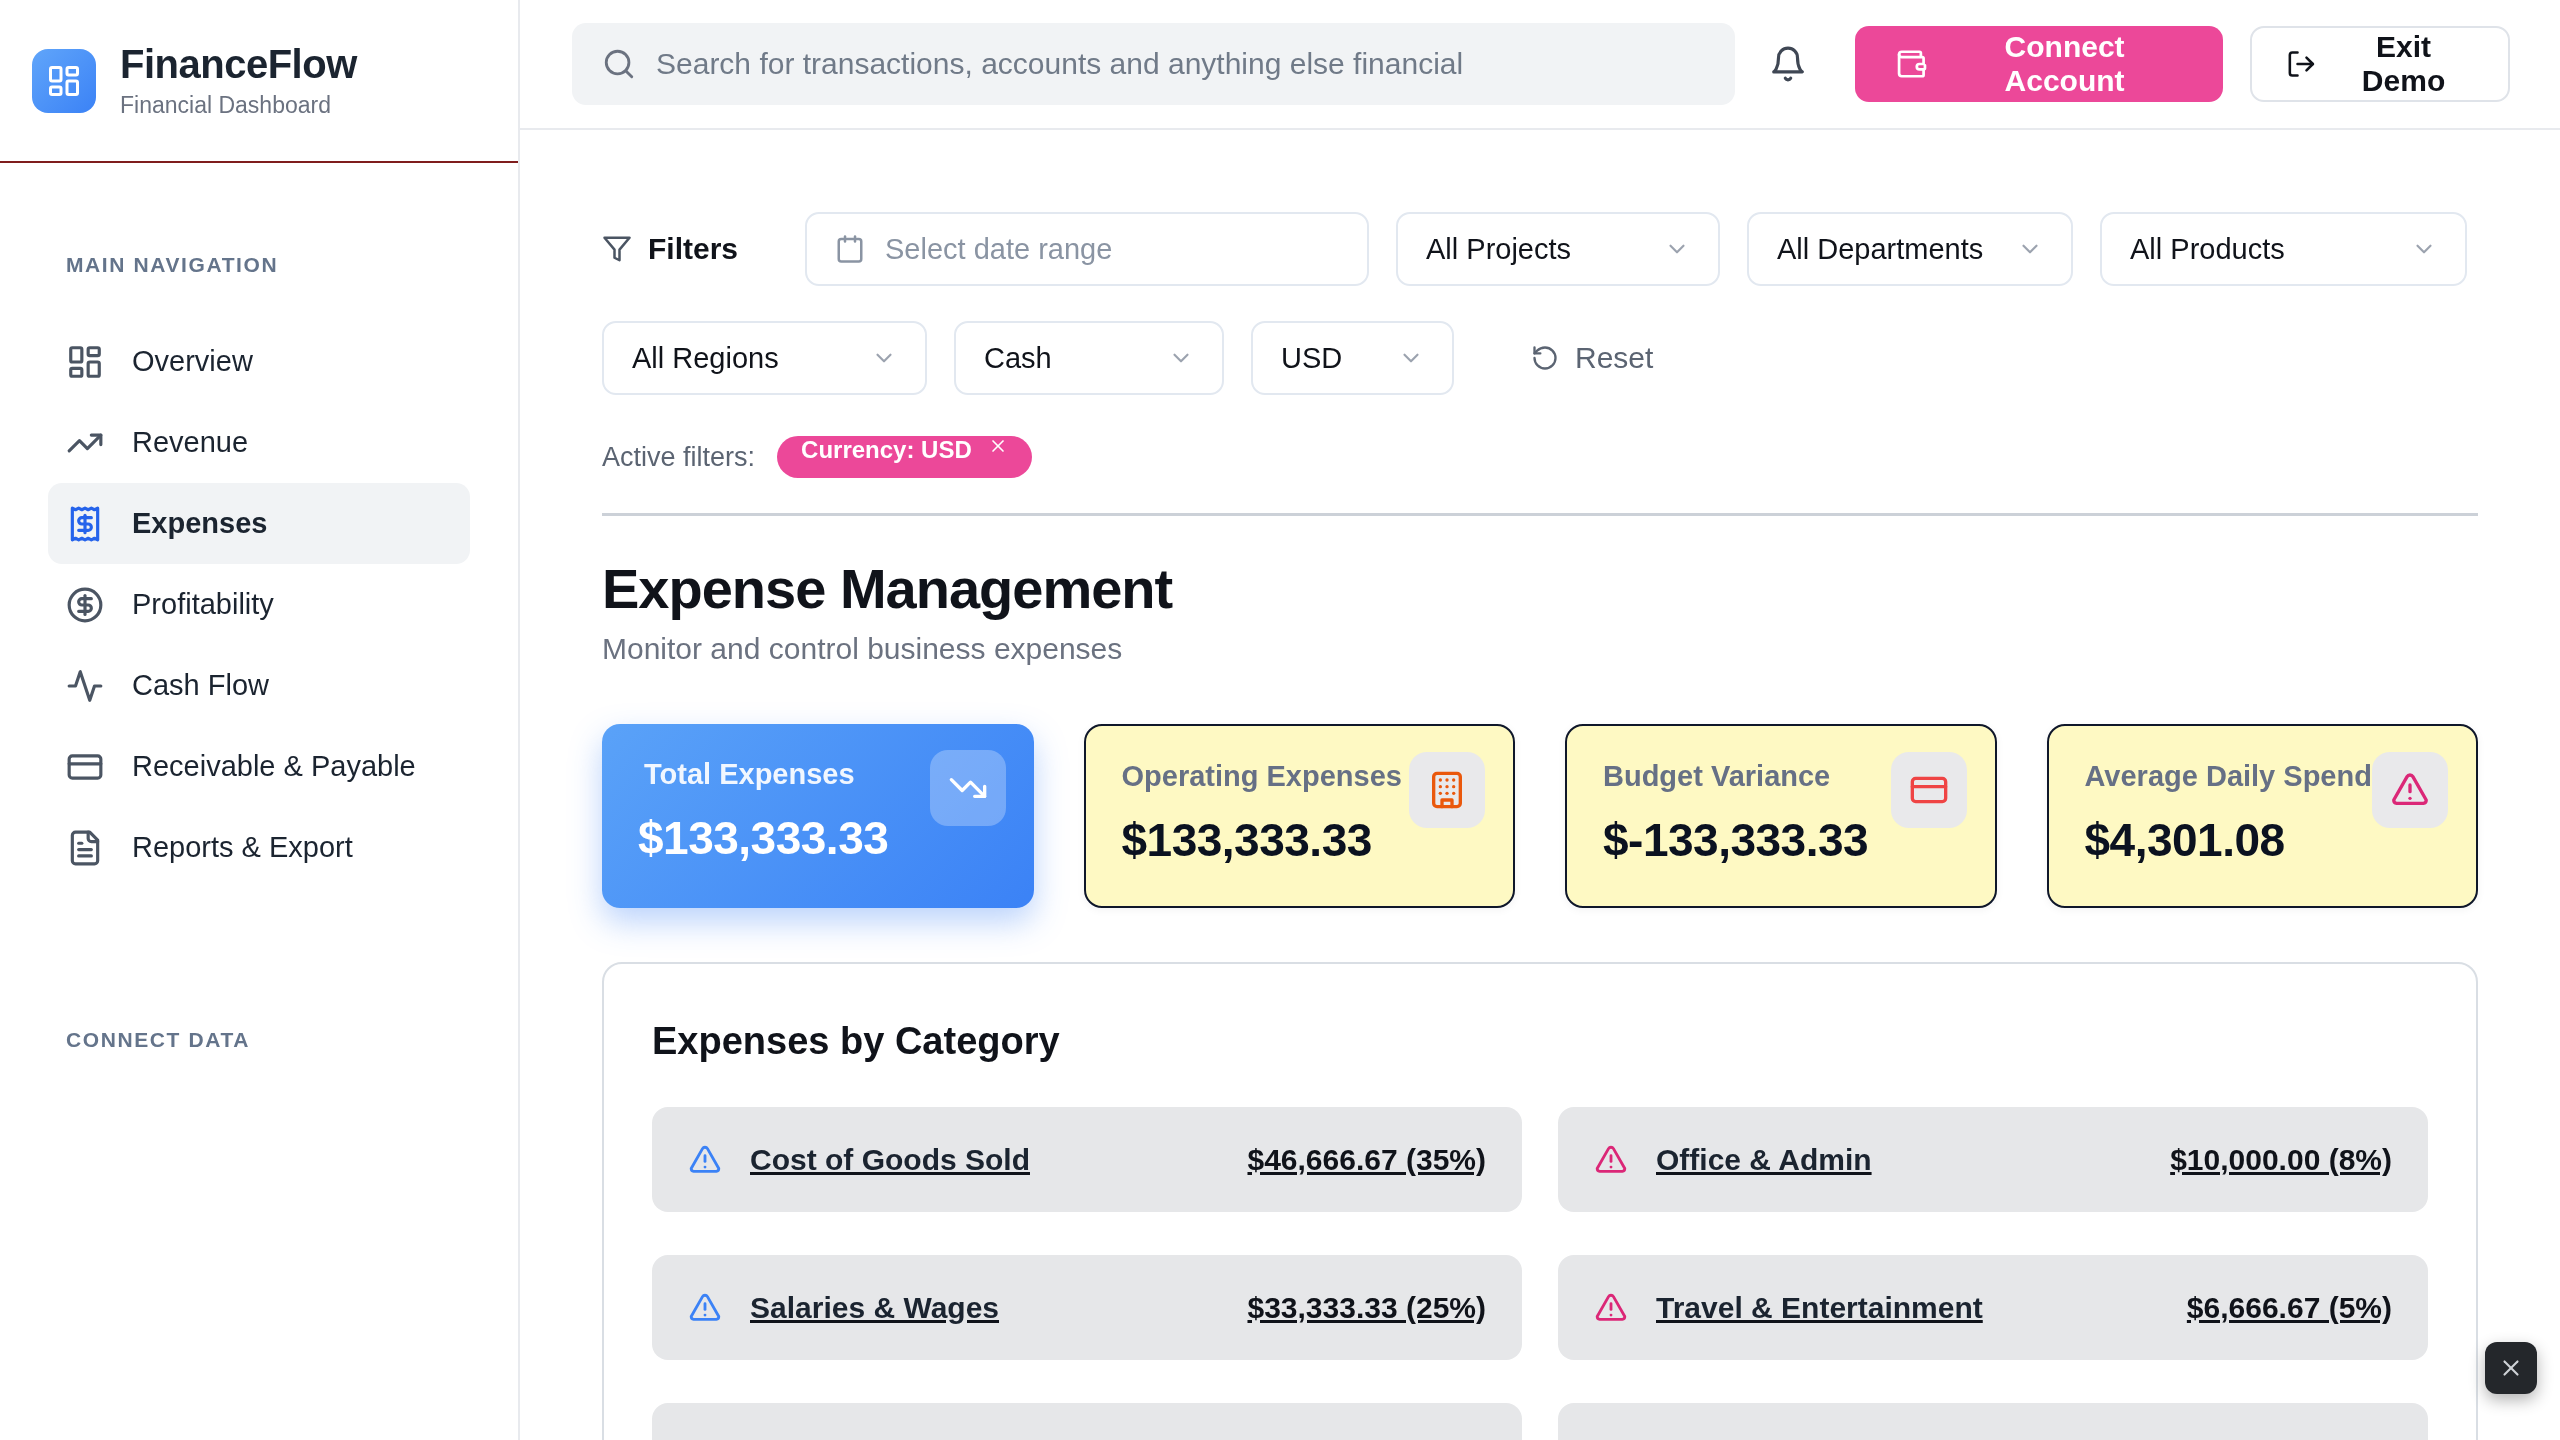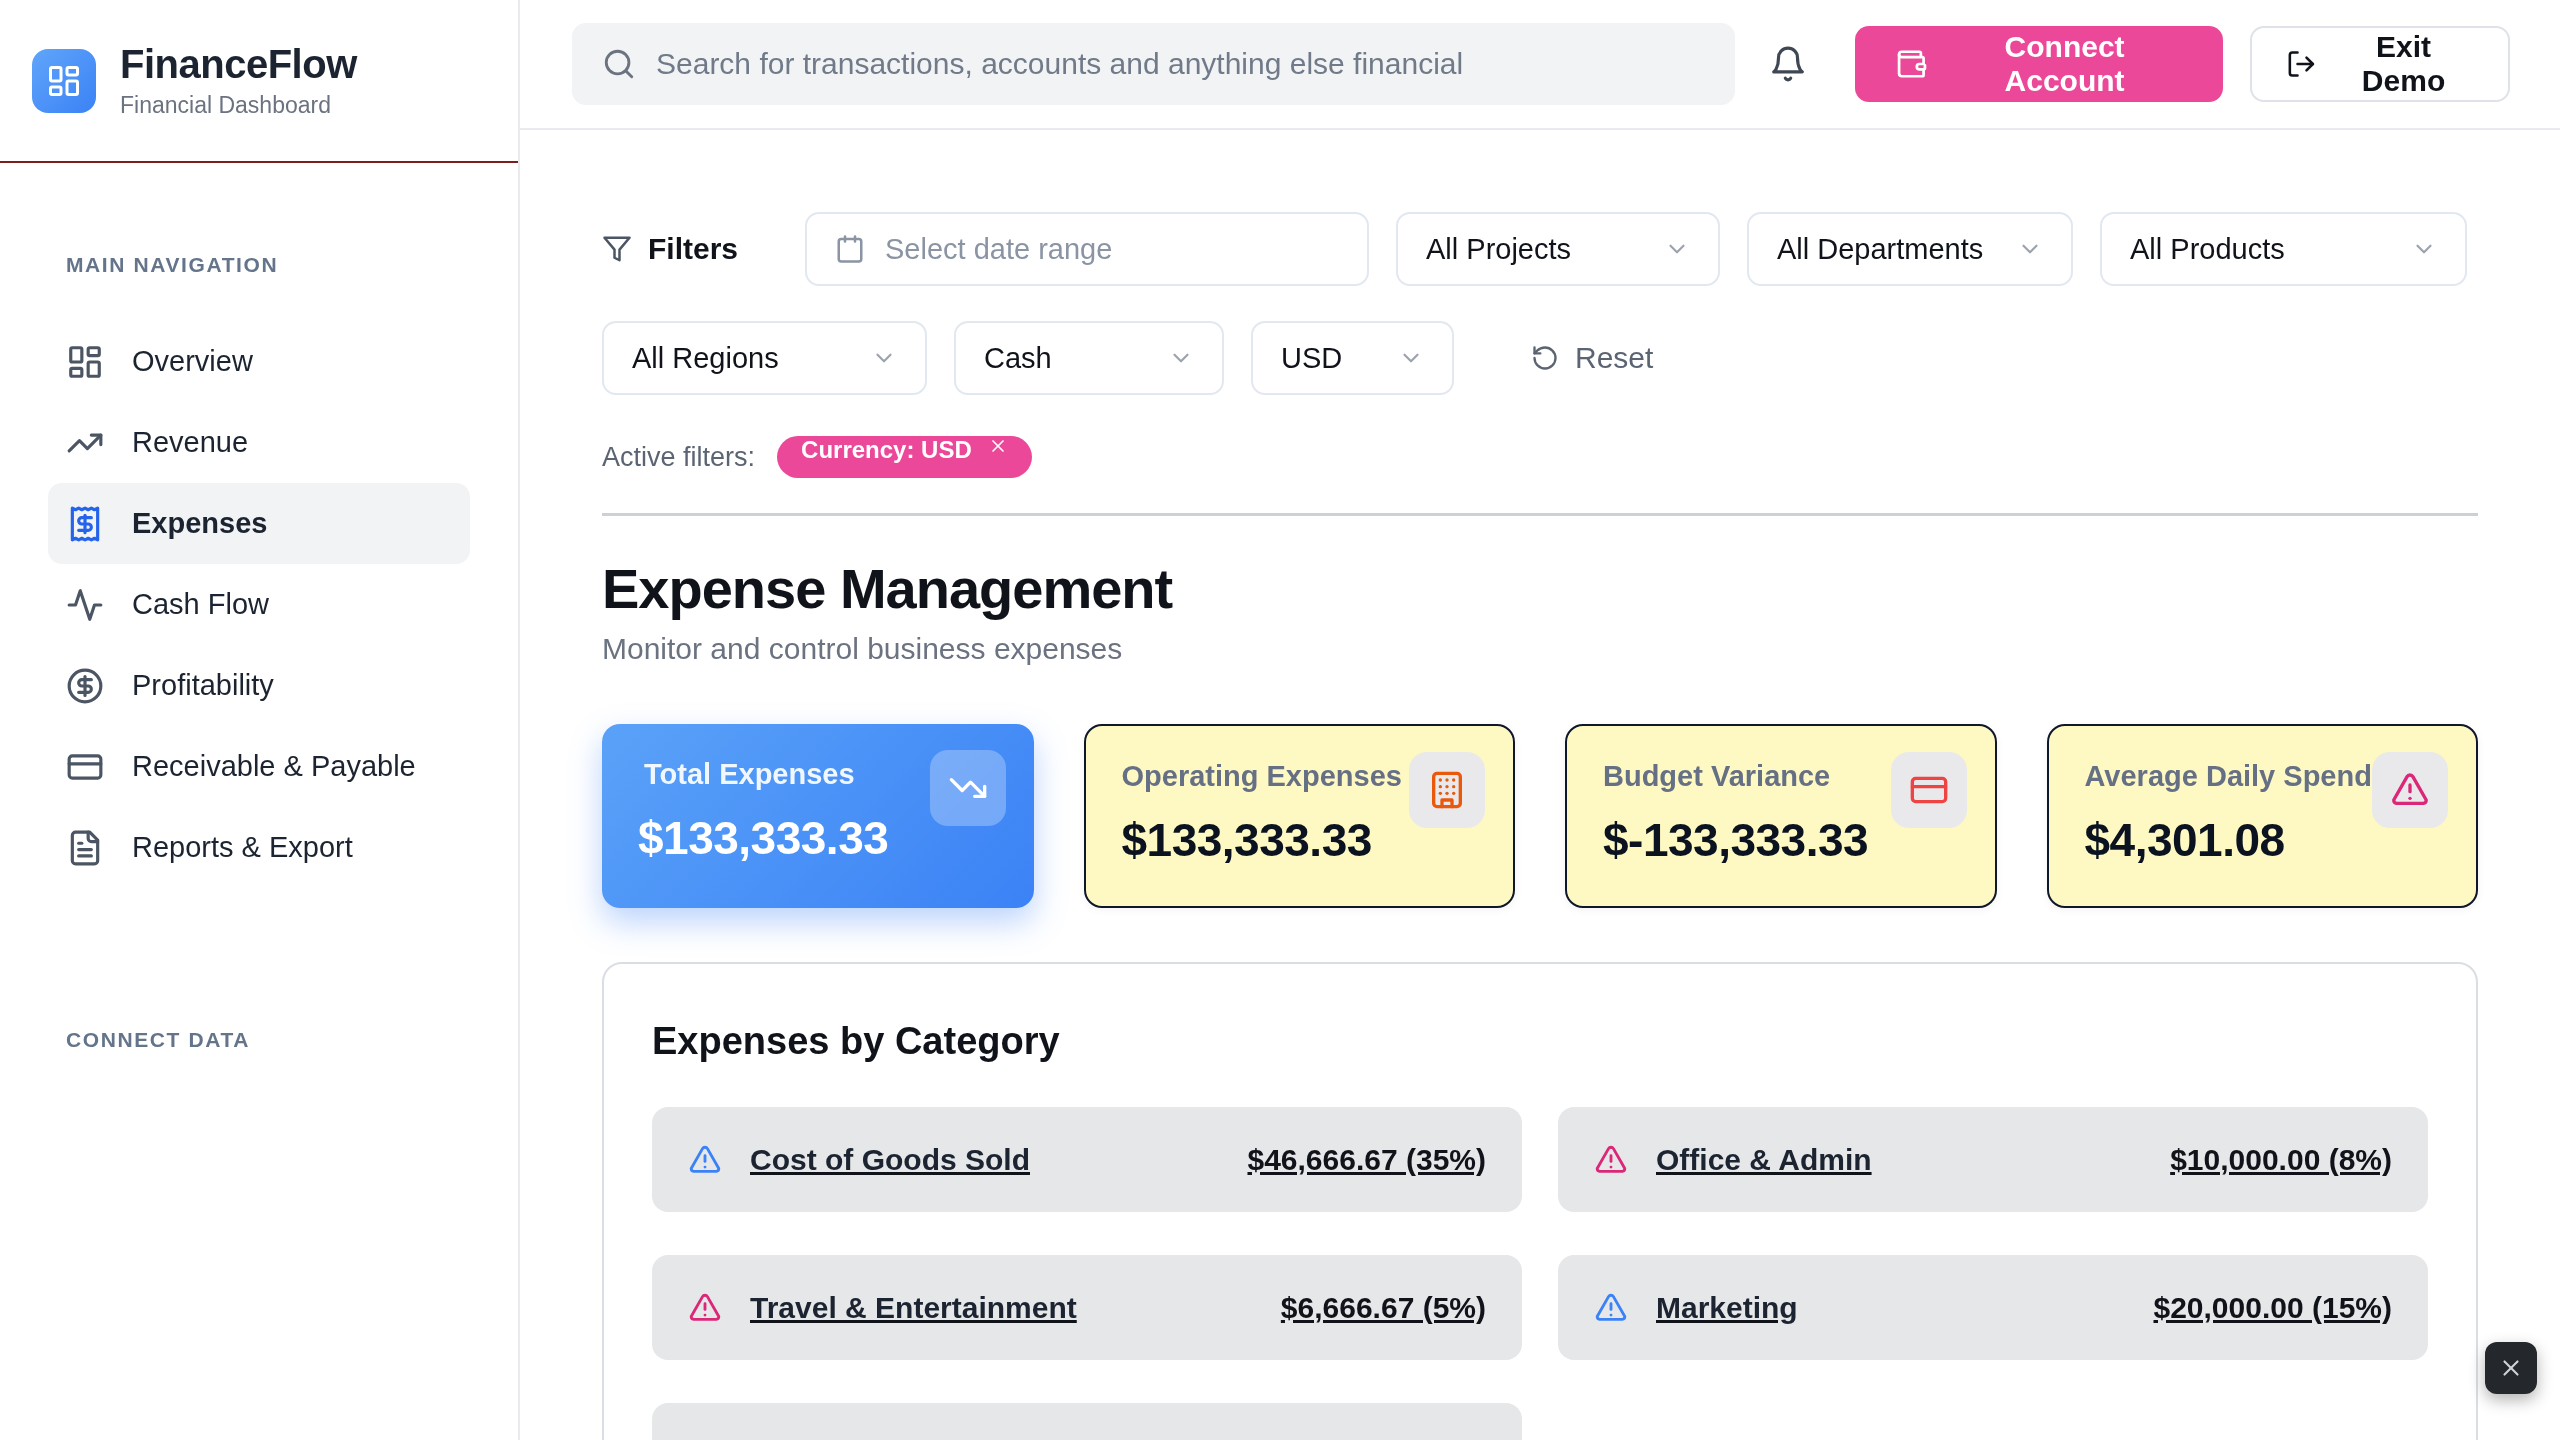--- a/index.html
+++ b/index.html
@@ -176,31 +176,31 @@
         <li class="nav-item active">
           <svg viewBox="0 0 24 24">
               <path d="M4 2v20l2-1 2 1 2-1 2 1 2-1 2 1 2-1 2 1V2l-2 1-2-1-2 1-2-1-2 1-2-1-2 1Z"></path>
               <path d="M16 8h-6a2 2 0 1 0 0 4h4a2 2 0 1 1 0 4H8"></path>
               <path d="M12 17.5v-11"></path>
             </svg>
           <span>Expenses</span>
         </li>
         <li class="nav-item">
           <svg viewBox="0 0 24 24">
-              <path d="M22 12h-4l-3 9L9 3l-3 9H2"></path>
-            </svg>
-          <span>Cash Flow</span>
-        </li>
-        <li class="nav-item">
-          <svg viewBox="0 0 24 24">
               <circle cx="12" cy="12" r="10"></circle>
               <path d="M16 8h-6a2 2 0 1 0 0 4h4a2 2 0 1 1 0 4H8"></path>
               <path d="M12 18V6"></path>
             </svg>
           <span>Profitability</span>
+        </li>
+        <li class="nav-item">
+          <svg viewBox="0 0 24 24">
+              <path d="M22 12h-4l-3 9L9 3l-3 9H2"></path>
+            </svg>
+          <span>Cash Flow</span>
         </li>
         <li class="nav-item">
           <svg viewBox="0 0 24 24">
               <rect x="2" y="5" width="20" height="14" rx="2"></rect>
               <line x1="2" y1="10" x2="22" y2="10"></line>
             </svg>
           <span>Receivable &amp; Payable</span>
         </li>
         <li class="nav-item">
           <svg viewBox="0 0 24 24">
@@ -402,20 +402,29 @@
           <div class="cat-row tri-pink">
             <svg viewBox="0 0 24 24">
                 <path d="m21.73 18-8-14a2 2 0 0 0-3.48 0l-8 14A2 2 0 0 0 4 20h16a2 2 0 0 0 1.73-2Z"></path>
                 <path d="M12 9v4"></path>
                 <path d="M12 17h.01"></path>
               </svg>
             <span class="cat-name">Office &amp; Admin</span>
             <span class="cat-value">$10,000.00 (8%)</span>
           </div>
 
+          <div class="cat-row tri-blue">
+            <svg viewBox="0 0 24 24">
+                <path d="m21.73 18-8-14a2 2 0 0 0-3.48 0l-8 14A2 2 0 0 0 4 20h16a2 2 0 0 0 1.73-2Z"></path>
+                <path d="M12 9v4"></path>
+                <path d="M12 17h.01"></path>
+              </svg>
+            <span class="cat-name">Salaries &amp; Wages</span>
+            <span class="cat-value">$33,333.33 (25%)</span>
+          </div>
 
           <div class="cat-row tri-pink">
             <svg viewBox="0 0 24 24">
                 <path d="m21.73 18-8-14a2 2 0 0 0-3.48 0l-8 14A2 2 0 0 0 4 20h16a2 2 0 0 0 1.73-2Z"></path>
                 <path d="M12 9v4"></path>
                 <path d="M12 17h.01"></path>
               </svg>
             <span class="cat-name">Travel &amp; Entertainment</span>
             <span class="cat-value">$6,666.67 (5%)</span>
           </div>

